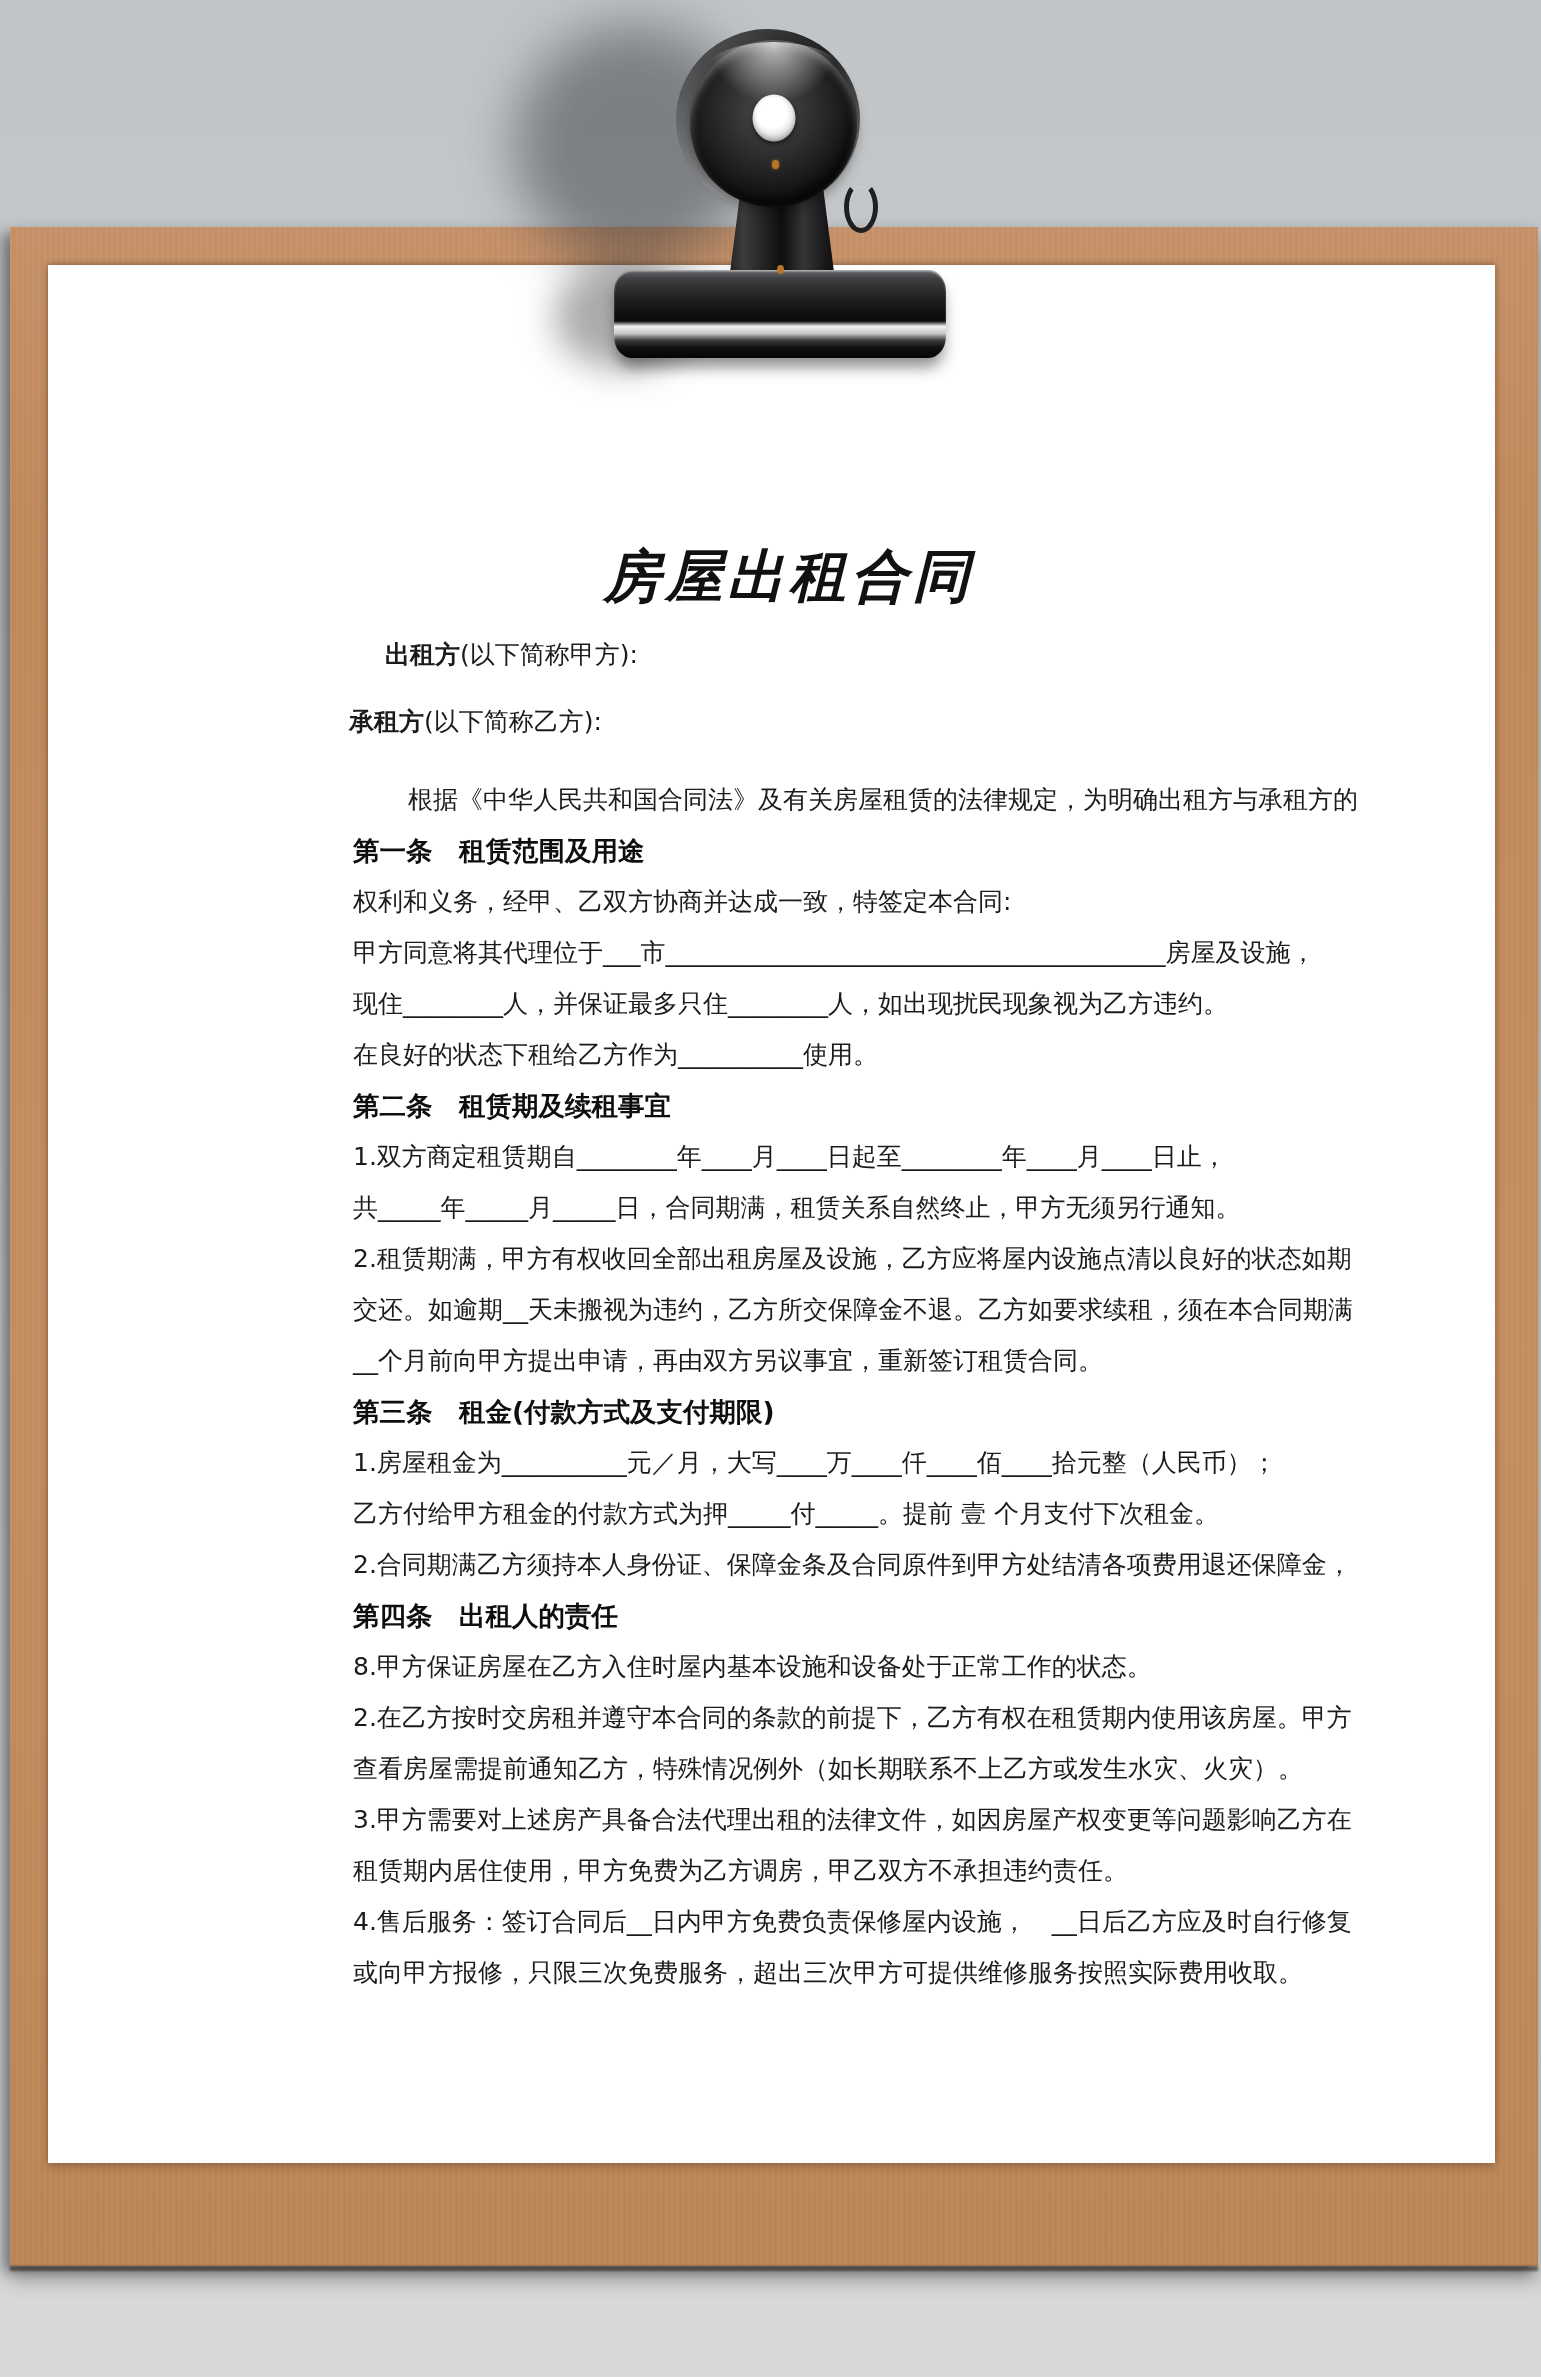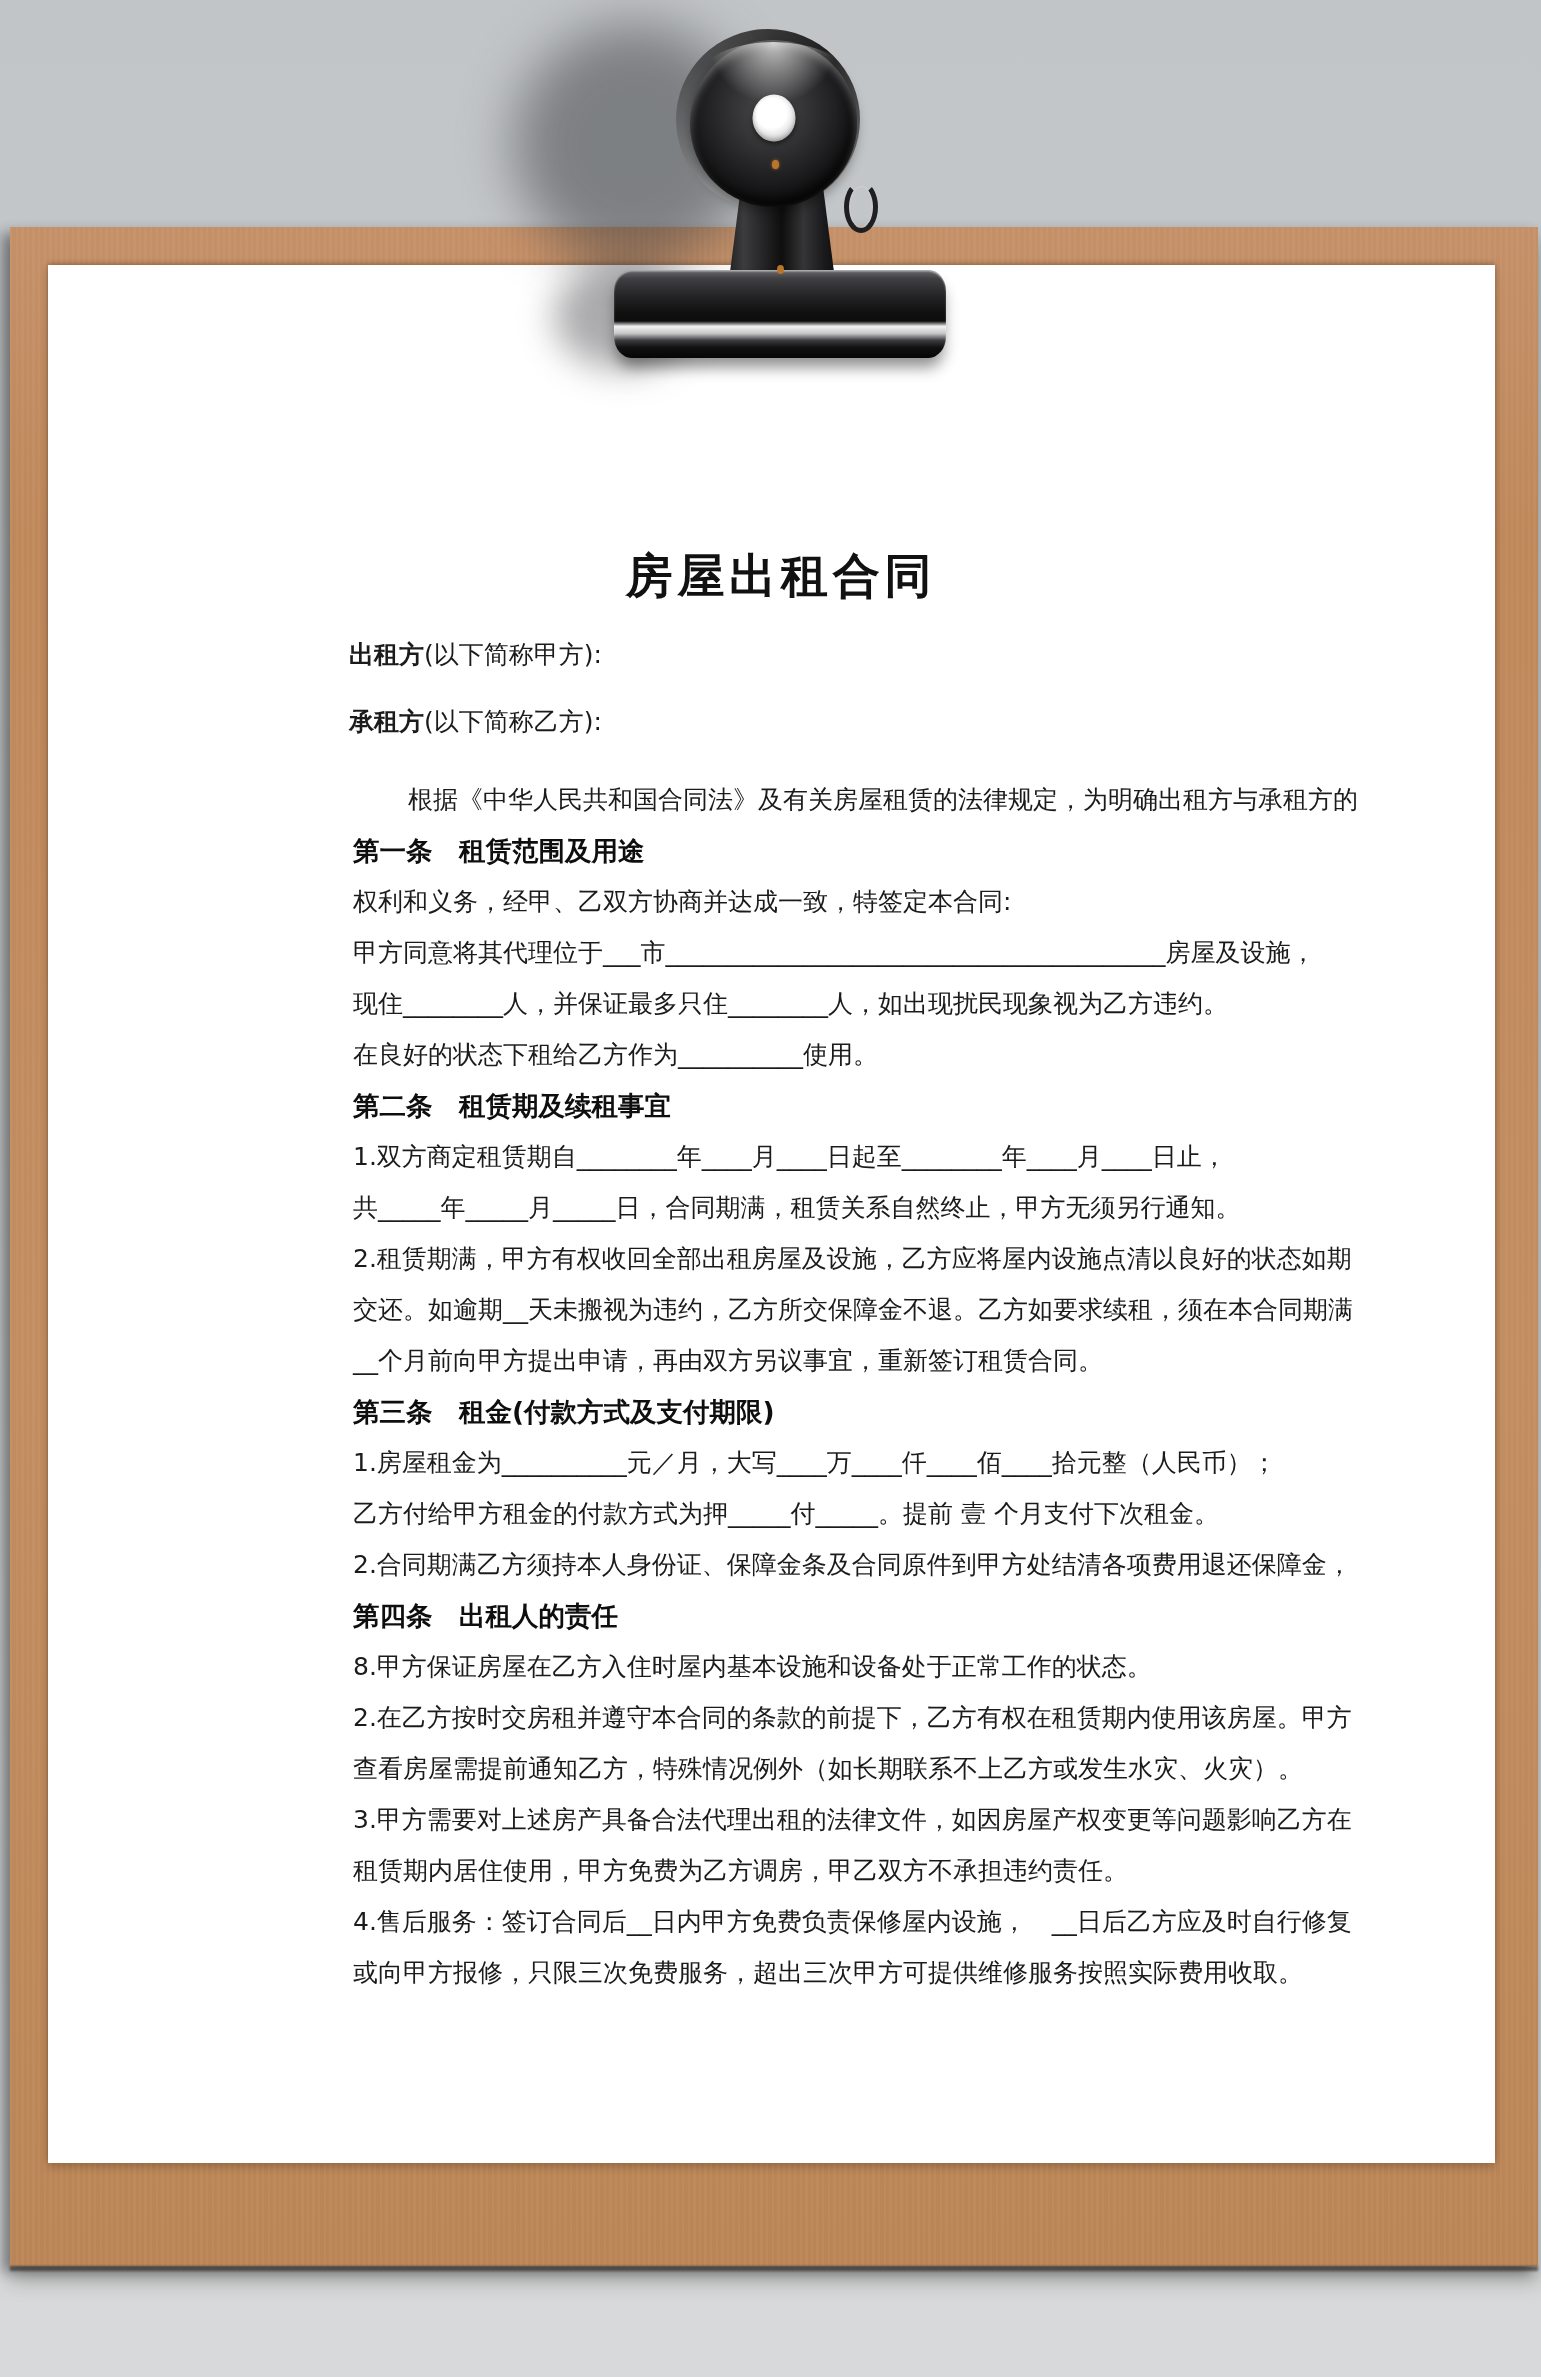--- a/index.html
+++ b/index.html
@@ -79,26 +79,26 @@
   }
   .clip-hook{
     position:absolute;left:844px;top:181px;width:24px;height:42px;
     border:5.6px solid #1f1f21;border-radius:50%;
     border-top-color:transparent;
     box-shadow:inset 0 0 2.4px rgba(255,255,255,.4);
   }
   
   .doc{position:absolute;left:301px;top:0;width:848px;color:#1b1b1b;}
   .doc-title{
-    position:absolute;left:8px;top:283px;width:100%;text-align:center;
-    font-size:47px;font-weight:700;letter-spacing:4.8px;line-height:56px;color:#111;
+    position:absolute;left:16px;top:283px;width:100%;text-align:center;
+    font-size:57px;font-weight:700;letter-spacing:4.8px;line-height:56px;color:#111;font-style:italic;
   }
   .party{position:absolute;left:0;font-size:25px;line-height:34px;}
   .party .plabel{font-weight:700;}
-  .party-a{top:373px;}
+  .party-a{top:373px;margin-left:36px;}
   .party-b{top:440px;}
   .body-block{position:absolute;left:0;top:507px;width:100%;}
   .ln{margin:4px;font-size:25px;line-height:47px;white-space:nowrap;}
   .hd{font-size:26.5px;font-weight:700;color:#0e0e0e;}
   .indent{text-indent:2.2em;}
   .bold-tail{font-weight:700;}
 </style>
 </head>
 <body>
 

